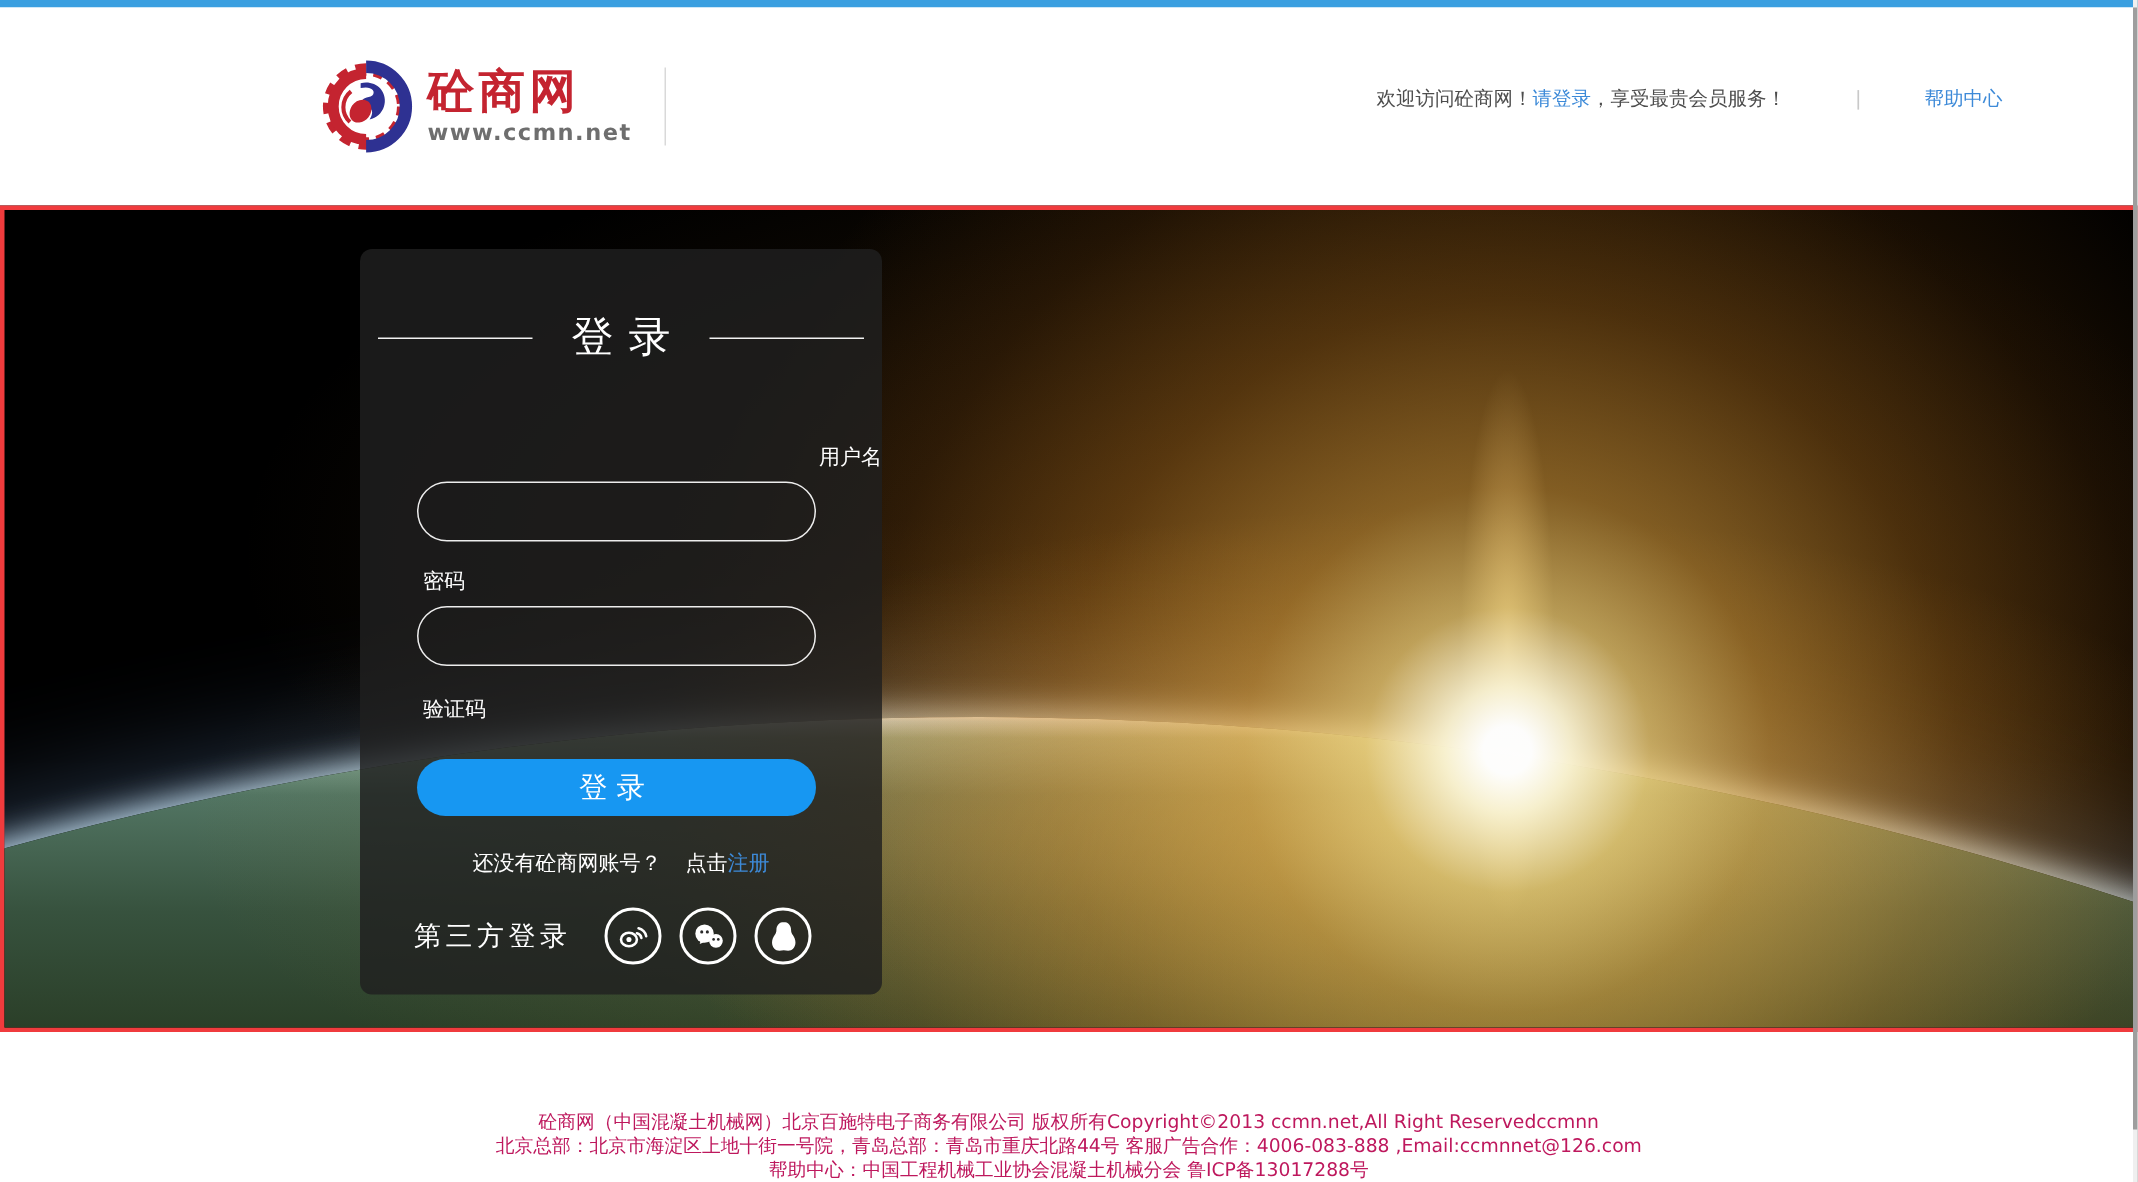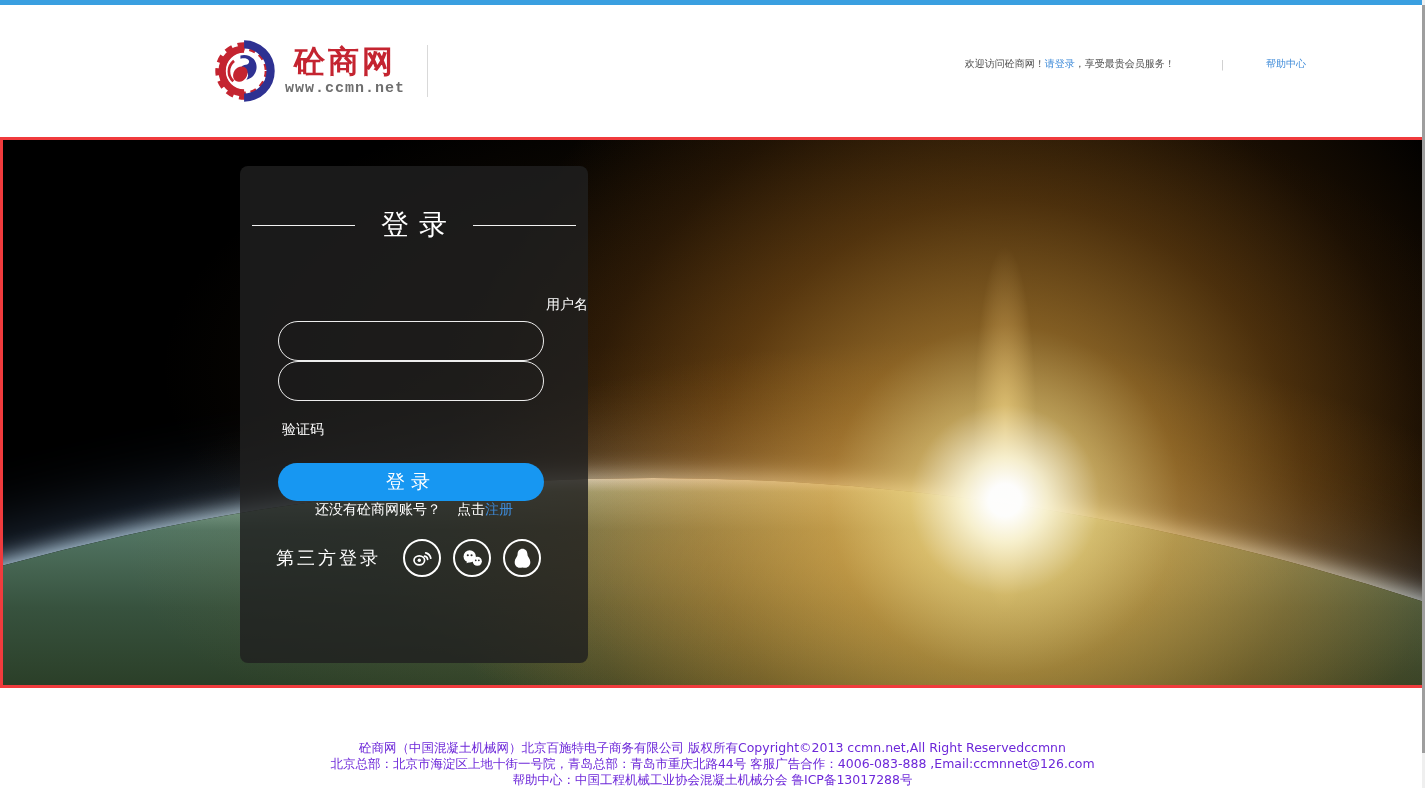--- a/index.html
+++ b/index.html
@@ -5,30 +5,30 @@
   * { margin:0; padding:0; box-sizing:border-box; }
   html,body { width:1425px; height:788px; background:#fff; overflow:hidden;
     font-family:"DejaVu Sans","Liberation Sans",sans-serif; }
   .page { position:relative; width:1425px; height:788px; background:#fff; }
 
   
   .topbar { height:5px; background:#3a9fe0; }
 
   
   header { height:132px; background:#fff; display:flex; align-items:center;
-    justify-content:space-between; padding:0 119px 0 213px;text-align:center; }
+    justify-content:space-between; padding:0 90px 0 213px; }
   .logo-group { display:flex; align-items:center; cursor:pointer; }
   .logo-icon { width:64px; height:66px; display:block; }
   .logo-text { margin-left:8px; }
   .brand { font-size:31px; font-weight:bold; color:#c42430; letter-spacing:3px; line-height:1.05; }
-  .brand-url { font-size:15px; font-weight:bold; color:#6e6e6e; letter-spacing:1px; margin-top:2px;font-family:Liberation Mono, monospace; }
+  .brand-url { font-size:15px; font-weight:bold; color:#6e6e6e; letter-spacing:1px; margin-top:2px; }
   .hdr-divider { width:1px; height:52px; background:#d9d9d9; margin:0 20px 0 22px; }
   .welcome-cn { font-size:28px; color:#8a8a8a; letter-spacing:5px; line-height:1.1; }
   .welcome-en { font-size:14px; color:#d2d2d2; margin-top:1px; }
-  .header-right { display:flex; align-items:center; font-size:10px; color:#4d4d4d;
+  .header-right { display:flex; align-items:center; font-size:13px; color:#4d4d4d;
     align-self:flex-start; margin-top:52px; white-space:nowrap; }
   .header-right a { color:#3d8ad8; text-decoration:none; cursor:pointer; }
   .hr-sep { color:#c9c9c9; margin:0 42px 0 46px; }
 
   
   .hero { position:relative; height:551px; border:3px solid #f03b3d; background:#000; overflow:hidden; }
   .earth { position:absolute; left:-2061px; top:338px; width:5422px; height:6000px;
     border-radius:50%;
     background:linear-gradient(to bottom,
       #f4fcff 0px, #cfeaf2 3px, #8fb2a0 14px, #527563 52px, #37523e 130px,
@@ -58,32 +58,32 @@
   .pill-input { display:block; width:266px; height:40px; margin-left:38px; background:transparent;
     border:1px solid rgba(255,255,255,.92); border-radius:20px; color:#fff; font-size:16px;
     padding:0 18px; outline:none; }
   .captcha-row { display:flex; margin-left:36px; width:270px; }
   .captcha-input { width:114px; height:40px; background:transparent; color:#fff; font-size:16px;
     border:1px solid rgba(255,255,255,.92); border-radius:20px; padding:0 14px; outline:none; }
   .refresh-btn { margin-left:30px; width:124px; height:40px; background:transparent;
     border:1px solid rgba(255,255,255,.92); border-radius:20px; color:#fff; font-size:14px; cursor:pointer; }
   .submit-btn { display:block; width:266px; height:38px; margin:24px 0 0 38px; background:#1797f2;
     border:none; border-radius:19px; color:#fff; font-size:19px; letter-spacing:6px; cursor:pointer; }
-  .register-row { text-align:center; font-size:14px; color:#fff; }
+  .register-row { margin-top:23px; text-align:center; font-size:14px; color:#fff; }
   .register-row .gap { display:inline-block; width:16px; }
   .register-row a { color:#3d8ad8; text-decoration:none; cursor:pointer; }
   .third-row { display:flex; align-items:center; margin:20px 0 0 36px; }
   .third-label { font-size:18px; color:#fff; letter-spacing:3px; }
   .sicon { width:38px; height:38px; border:2px solid #fff; border-radius:50%;
     display:flex; align-items:center; justify-content:center; cursor:pointer; }
   .sicon.first { margin-left:22px; }
   .sicon + .sicon { margin-left:12px; }
 
   
-  footer { padding-top:52px; text-align:center; color:#6d28d9; font-size:12.5px; line-height:16px; }
+  footer { padding-top:52px; text-align:center; color:#be185d; font-size:12.5px; line-height:16px; }
   footer p { margin:0; }
 
   
   .scrollbar { position:absolute; right:0; top:0; width:3px; height:788px; background:#efefef; z-index:9; }
   .scrollbar .thumb { position:absolute; top:5px; left:0; width:3px; height:748px; background:#9e9e9e; }
 </style>
 </head>
 <body>
 
 <div class="page">
@@ -123,20 +123,21 @@
     <div class="panel">
       <div class="panel-title">
         <span class="tline"></span>
         <h2>登录</h2>
         <span class="tline"></span>
       </div>
 
       <label class="fld-label lbl-user">用户名</label>
       <input class="pill-input" type="text" style="">
 
+      <label class="fld-label lbl-pass">密码</label>
       <input class="pill-input" type="password" style="">
 
       <label class="fld-label lbl-capt">验证码</label>
 
       <button class="submit-btn">登录</button>
 
       <div class="register-row">
         <span>还没有砼商网账号？</span><span class="gap"></span><span>点击</span><a>注册</a>
       </div>
 

